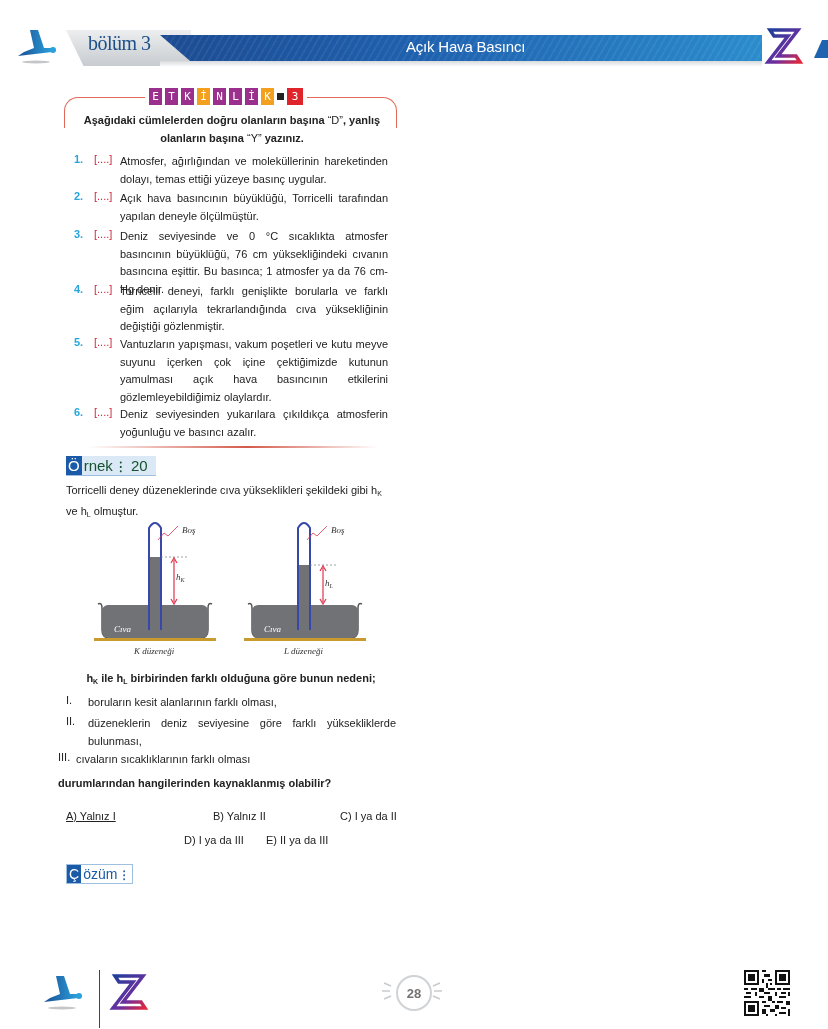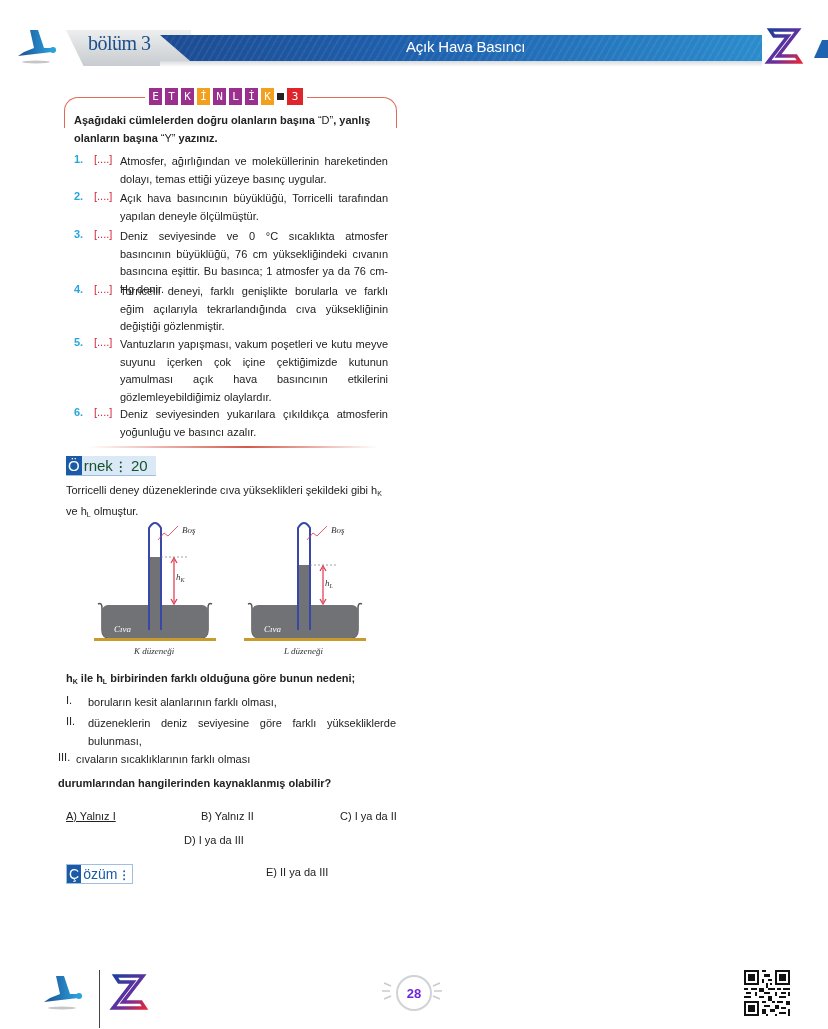--- a/index.html
+++ b/index.html
@@ -21,42 +21,42 @@
   .hdr-arrow2 { left:814px; top:38px; width:14px; height:22px; }
 
   
   .frame { left:64px; top:97px; width:331px; height:30px; border-top:1.5px solid #e06a5a; border-left:1.5px solid #e06a5a; border-right:1.5px solid #e06a5a; border-radius:14px 14px 0 0; }
   .etk-wrap { left:145px; top:88px; height:17px; display:flex; gap:3px; background:#fff; padding:0 4px; }
   .etk-wrap span { display:inline-block; width:13px; height:17px; color:#fff; font-size:11px; line-height:17px; text-align:center; font-family:"DejaVu Sans Mono", monospace; }
   .etk-dot { width:7px !important; height:7px !important; background:#222; margin-top:5px; }
   .etk-num { width:16px !important; background:#e0242c; }
 
   .p { font-size:11.2px; line-height:17.5px; color:#222; }
-  .bold { font-weight:bold; }
+  .bold { font-weight:bold;text-align:center; }
   .q-item { left:74px; width:314px; display:flex; }
   .q-num { width:20px; color:#28a6db; font-weight:bold; font-size:11px; }
   .q-box { width:26px; color:#d2263a; font-size:11px; }
   .q-text { flex:1; text-align:justify; font-size:11px; line-height:17.5px; }
   .sep { left:88px; top:446px; width:290px; height:2px; background:linear-gradient(90deg,rgba(224,106,90,0),#d45a4a 55%,rgba(224,106,90,0)); }
 
   
   .ornek { left:66px; top:456px; height:19px; display:flex; align-items:center; background:#dbe8f6; border-bottom:1px solid #9fbfe0; padding-right:8px; }
   .ornek .first { background:#1a5aa6; color:#fff; font-size:15px; padding:0 2px; line-height:19px; }
   .ornek .rest { color:#14532d; font-size:15px; margin-left:2px; }
 
   .sub { font-size:7px; vertical-align:-2px; }
 
   .figure { left:92px; top:518px; width:290px; height:140px; }
 
   .opt { font-size:11px; }
   .cozum { left:66px; top:864px; height:18px; display:flex; align-items:center; border:1px solid #9fbfe0; padding-right:6px; }
   .cozum .first { background:#1a5aa6; color:#fff; font-size:14px; padding:0 2px; line-height:18px; }
   .cozum .rest { color:#1a5aa6; font-size:14px; margin-left:2px; }
 
-  .page-num { left:396px; top:975px; width:32px; height:32px; border-radius:50%; border:2px solid #d0d3d6; display:flex; align-items:center; justify-content:center; font-size:13px; color:#6d28d9; font-weight:bold; }
+  .page-num { left:396px; top:975px; width:32px; height:32px; border-radius:50%; border:2px solid #d0d3d6; display:flex; align-items:center; justify-content:center; font-size:13px; color:#737373; font-weight:bold; }
 </style>
 </head>
 <body>
 
 <svg class="abs hdr-logo" viewBox="0 0 44 40">
   <defs>
       <linearGradient id="lg1" x1="0" x2="1">
         <stop offset="0" stop-color="#1b4f93"></stop>
         <stop offset="1" stop-color="#2aa0dc"></stop>
       </linearGradient>
@@ -194,24 +194,24 @@
   <span class="q-text">düzeneklerin deniz seviyesine göre farklı yüksekliklerde bulunması,</span>
 </div>
 <div class="abs q-item" style="left:58px; width:330px; top:751px;">
   <span style="width:18px; font-size:11px;">III.</span>
   <span class="q-text">cıvaların sıcaklıklarının farklı olması</span>
 </div>
 
 <div class="abs p bold" style="left:58px; top:775px; font-size:11px;">durumlarından hangilerinden kaynaklanmış olabilir?</div>
 
 <div class="abs opt" style="left:66px; top:810px;text-decoration:underline;">A) Yalnız I</div>
-<div class="abs opt" style="left:201px; top:810px;">B) Yalnız II</div>
+<div class="abs opt" style="left:213px; top:810px;">B) Yalnız II</div>
 <div class="abs opt" style="left:340px; top:810px;">C) I ya da II</div>
 <div class="abs opt" style="left:136px; top:834px;padding-left:48px;">D) I ya da III</div>
-<div class="abs opt" style="left:266px; top:834px;margin-top:32px;">E) II ya da III</div>
+<div class="abs opt" style="left:266px; top:834px;">E) II ya da III</div>
 
 <div class="abs cozum">
   <span class="first">Ç</span>
   <span class="rest">özüm</span>
   <span class="rest" style="margin-left:5px;">⁝</span>
 </div>
 
 <svg class="abs" style="left:40px; top:972px; width:44px; height:40px;" viewBox="0 0 44 40">
   <path d="M16 4 L24 4 L30 22 L38 22 L38 26 L4 30 L10 26 L20 22 Z" fill="url(#lg1)"></path>
   <circle cx="39" cy="24" r="3" fill="#2aa0dc"></circle>

